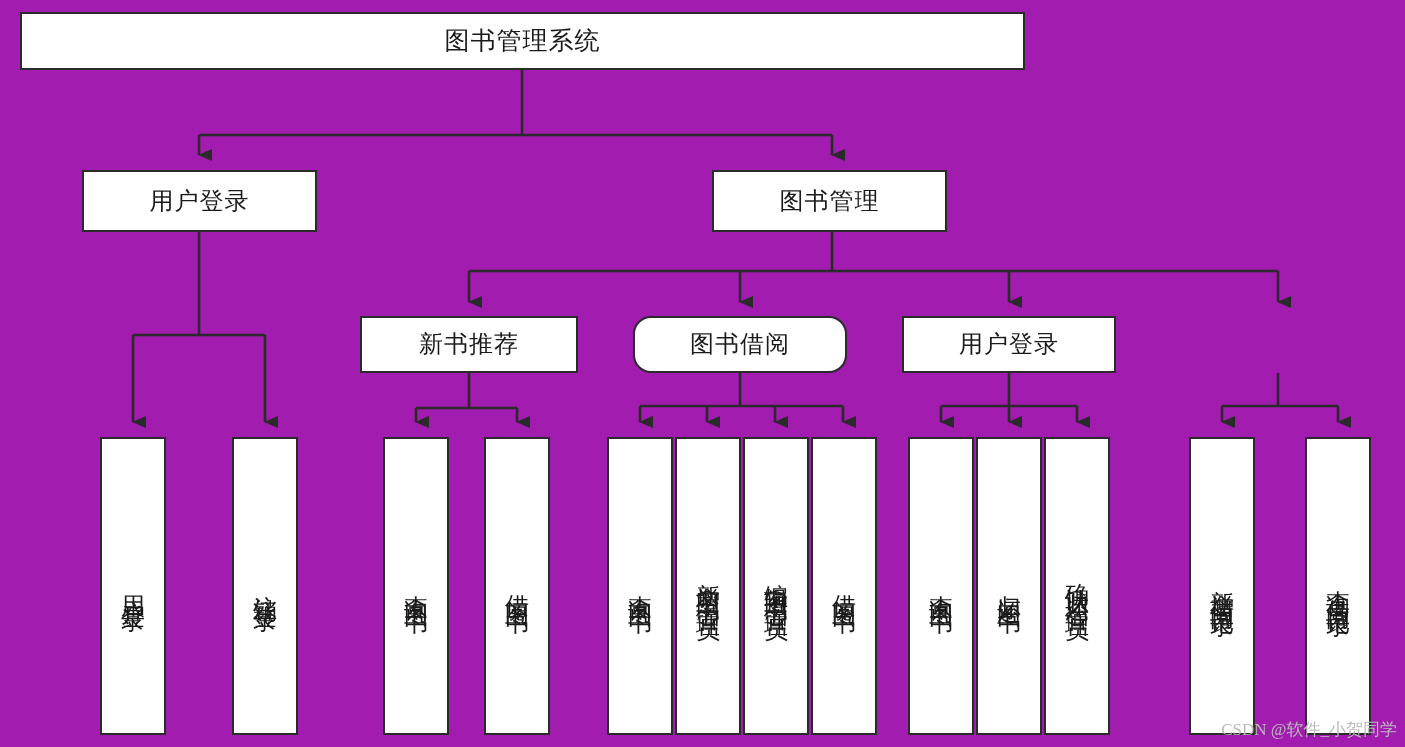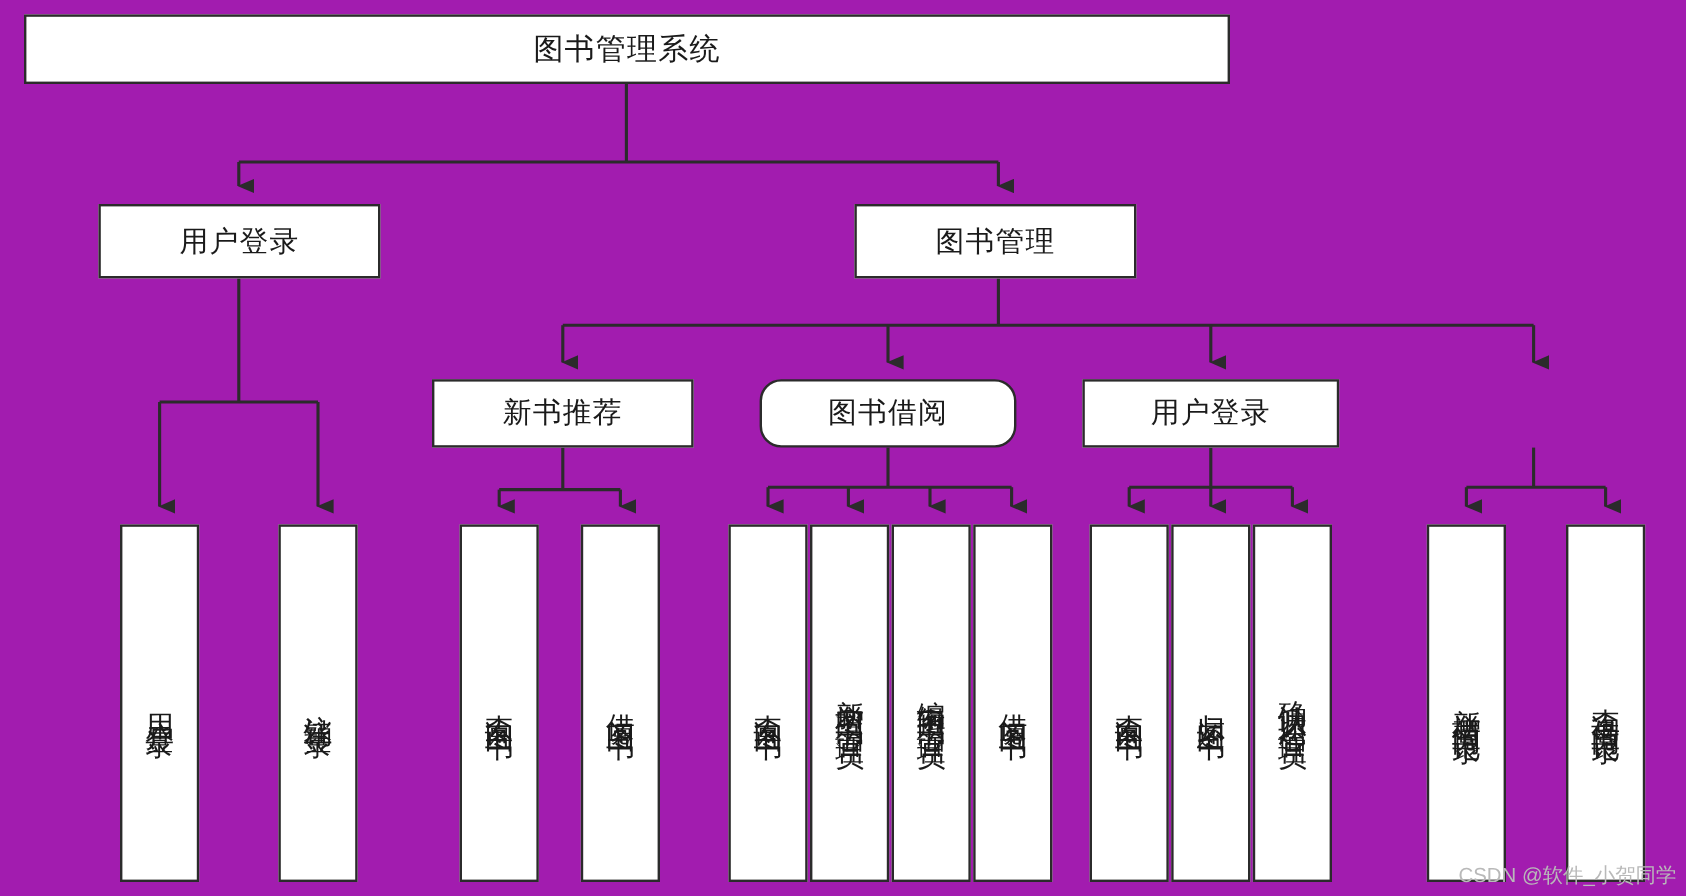--- a/index.html
+++ b/index.html
@@ -63,21 +63,21 @@
     line-height: 1;
   }
   #watermark {
     position: absolute;
     right: 8px;
     bottom: 6px;
     font-size: 17px;
     color: #b9b9b9;
     z-index: 5;
     white-space: nowrap;
-    font-family: Liberation Sans, sans-serif;
+    font-family: Liberation Serif, serif;
   }
 </style>
 </head>
 <body>
 
 <div id="canvas">
 
   <svg id="edges" viewBox="0 0 1405 747" xmlns="http://www.w3.org/2000/svg">
     <defs>
       <marker id="arrow" viewBox="0 0 12 14" refX="6" refY="13" markerWidth="12" markerHeight="14" orient="auto-start-reverse" markerUnits="userSpaceOnUse">

